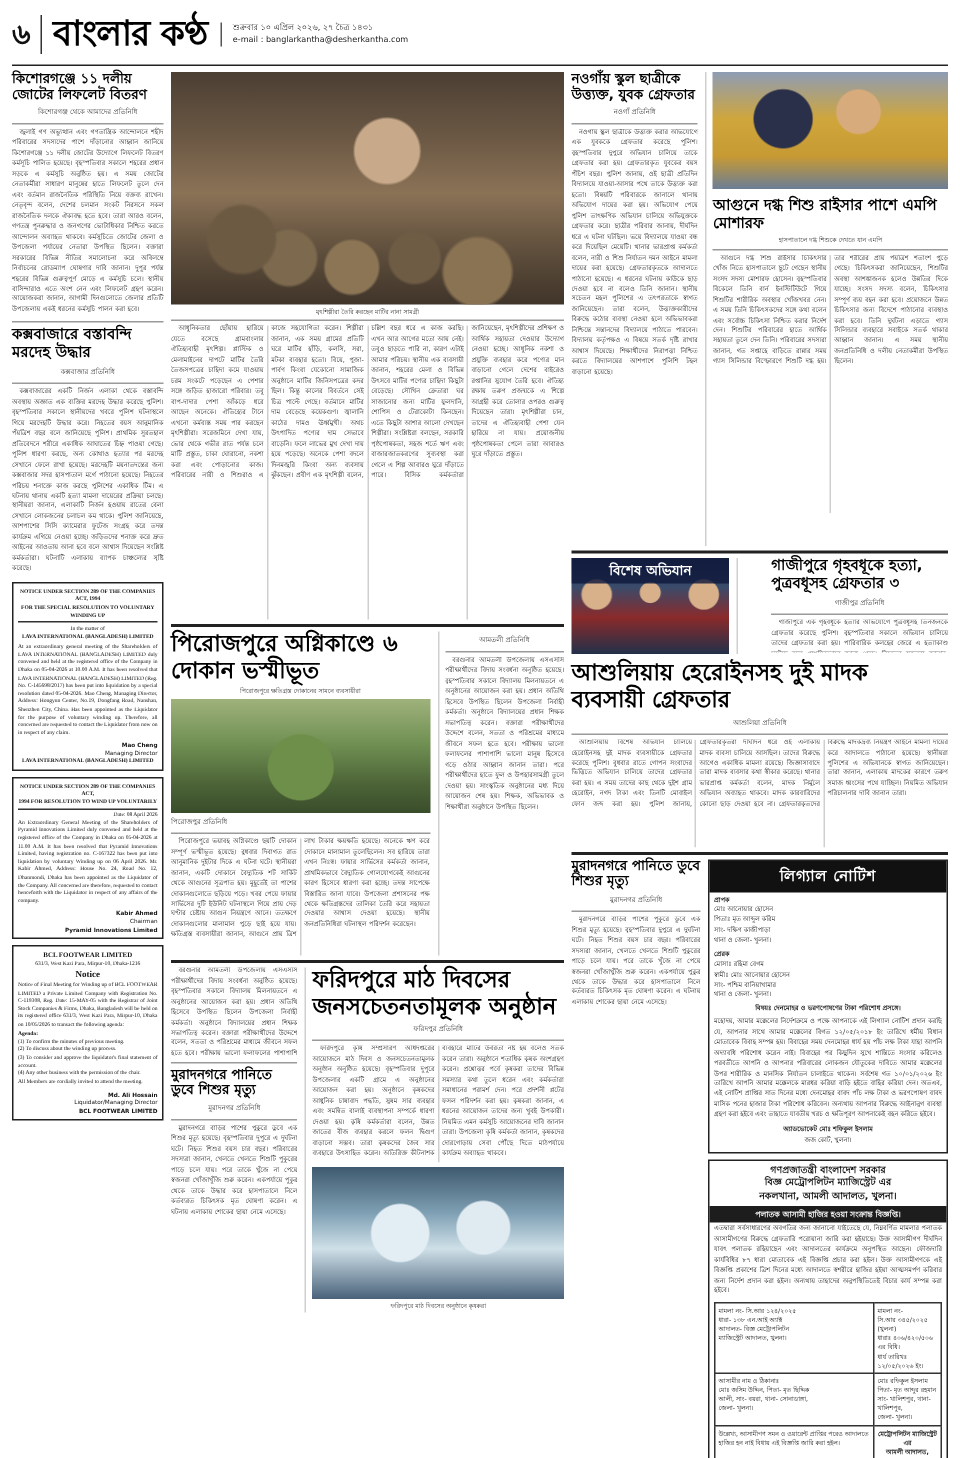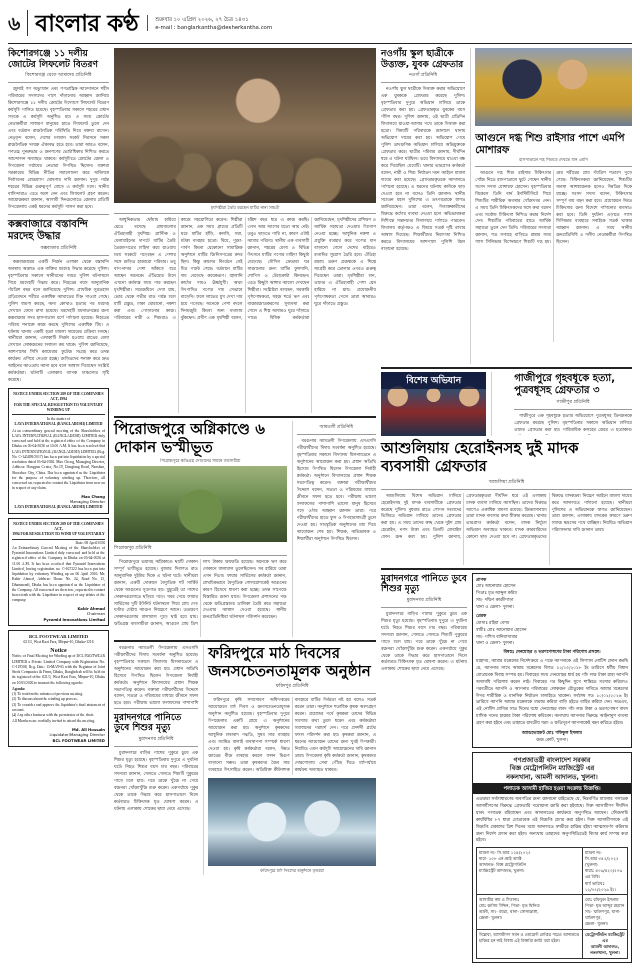--- a/index.html
+++ b/index.html
@@ -293,20 +293,21 @@
           <div class="byline">মুরাদনগর প্রতিনিধি</div>
           <div class="hr"></div>
           <div class="txt" style="height:300px;overflow:hidden;">
                 <p>মুরাদনগরে বাড়ির পাশের পুকুরে ডুবে এক শিশুর মৃত্যু হয়েছে। বৃহস্পতিবার দুপুরে এ দুর্ঘটনা ঘটে। নিহত শিশুর বয়স চার বছর। পরিবারের সদস্যরা জানান, খেলতে খেলতে শিশুটি পুকুরের পাড়ে চলে যায়। পরে তাকে খুঁজে না পেয়ে স্বজনরা খোঁজাখুঁজি শুরু করেন। একপর্যায়ে পুকুর থেকে তাকে উদ্ধার করে হাসপাতালে নিলে কর্তব্যরত চিকিৎসক মৃত ঘোষণা করেন। এ ঘটনায় এলাকায় শোকের ছায়া নেমে এসেছে।</p>
               </div>
         </div>
 
         <div style="width:160px;">
 
           <div class="box" style="margin-top:0;padding:0;">
+            <div class="blackbar">লিগ্যাল নোটিশ</div>
             <div style="padding:3px;">
               <div class="bn-ad bn-ad-b">প্রাপক</div>
               <div class="bn-ad" style="white-space:pre-line;">মোঃ আনোয়ার হোসেন
 পিতাঃ মৃত আব্দুল করিম
 সাং- দক্ষিণ কাজীপাড়া
 থানা ও জেলা- খুলনা।</div>
               <div class="bn-ad bn-ad-b" style="margin-top:2px;">প্রেরক</div>
               <div class="bn-ad" style="white-space:pre-line;">মোসাঃ রহিমা বেগম
 স্বামীঃ মোঃ আনোয়ার হোসেন
 সাং- পশ্চিম বানিয়াখামার

